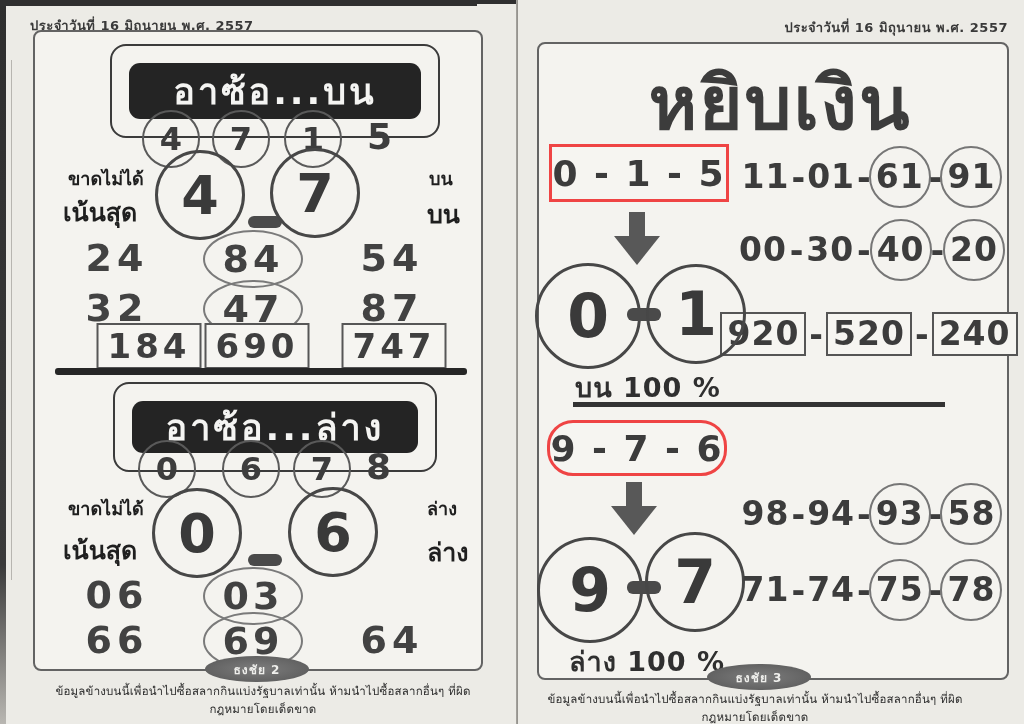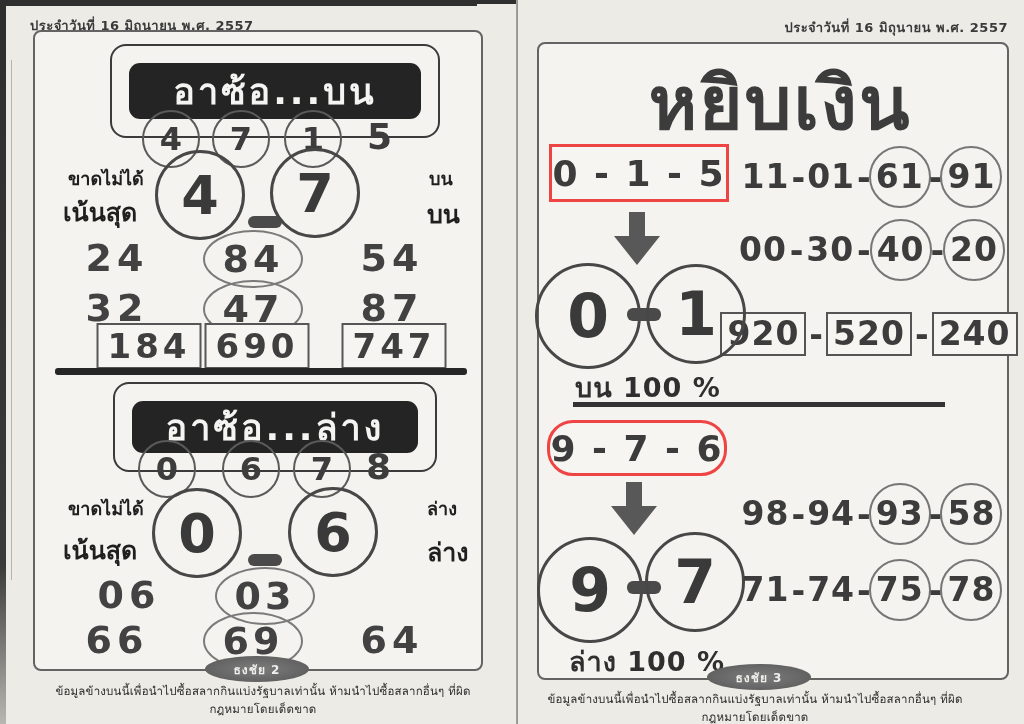--- a/index.html
+++ b/index.html
@@ -130,21 +130,21 @@
   <div class="abs dcirc" style="left:258px;top:408px;">7</div>
   <div class="abs dplain" style="left:331px;top:408px;">8</div>
   <div class="abs lbl lbl-s" style="left:392px;top:422px;">ล่าง</div>
 
   <div class="abs lbl lbl-m" style="left:28px;top:498px;">เน้นสุด</div>
   <div class="abs bigcirc l" style="left:117px;top:456px;">0</div>
   <div class="abs pairdash" style="left:213px;top:522px;width:34px;height:12px;"></div>
   <div class="abs bigcirc l" style="left:253px;top:455px;">6</div>
   <div class="abs lbl lbl-m" style="left:392px;top:500px;">ล่าง</div>
 
-  <div class="abs prow" style="left:12px;top:535px;width:446px;">
+  <div class="abs prow" style="left:0;top:535px;width:446px;">
     <span class="pnum" style="left:82px;top:2px;">06</span>
     <span class="pellipse" style="left:218px;top:0;">03</span>
   </div>
   <div class="abs prow" style="left:0;top:580px;width:446px;">
     <span class="pnum" style="left:82px;top:2px;">66</span>
     <span class="pellipse" style="left:218px;top:0;">69</span>
     <span class="pnum" style="left:357px;top:2px;">64</span>
   </div>
 
   <div class="abs marker" style="left:170px;top:624px;">ธงชัย 2</div>

